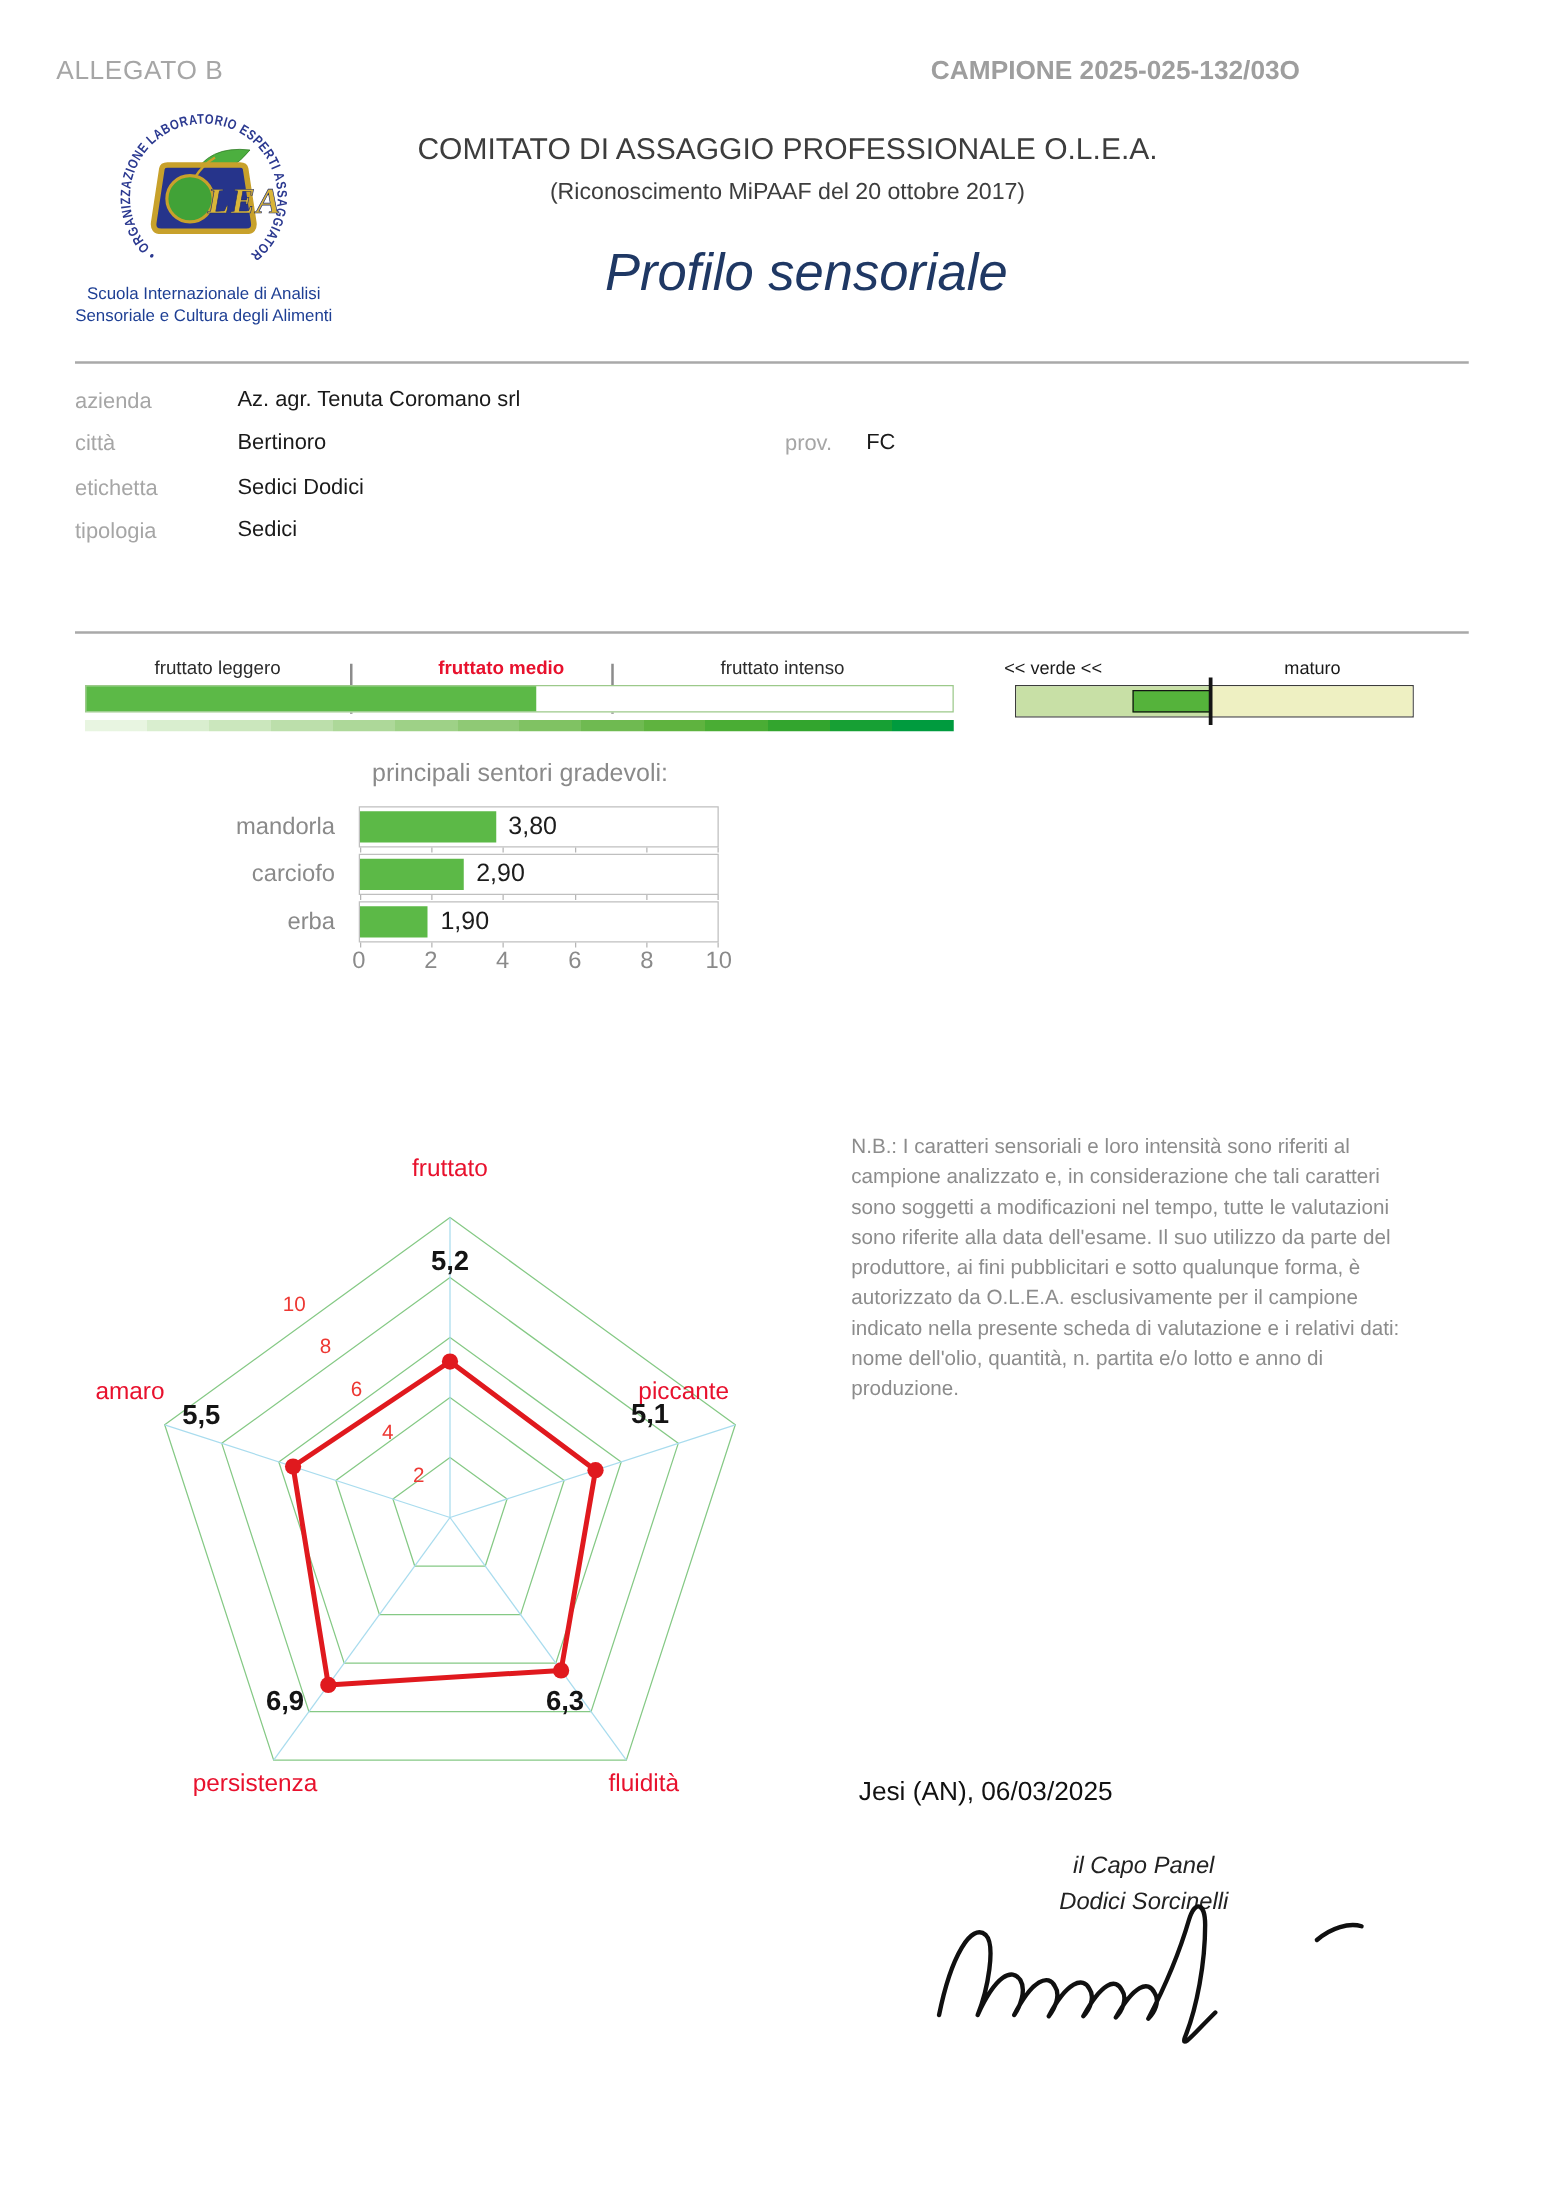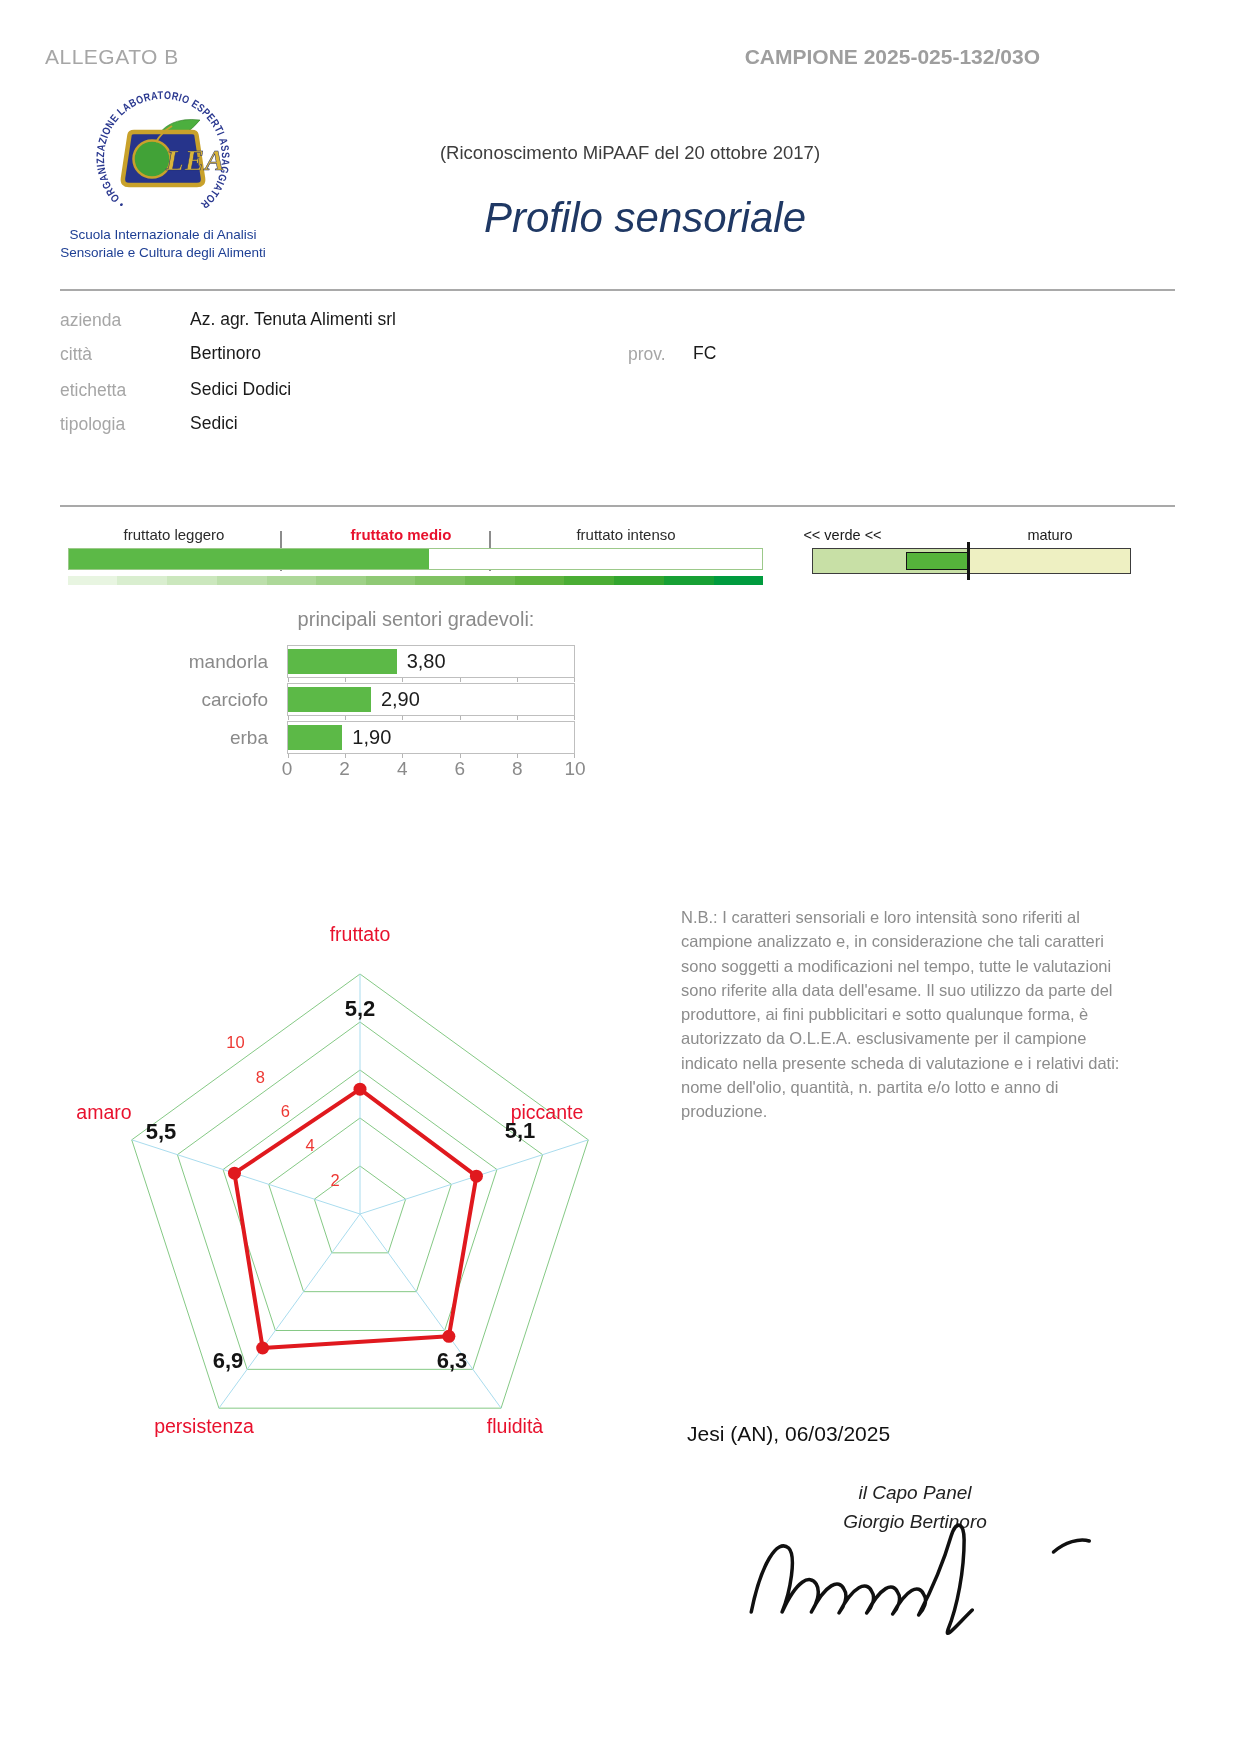--- a/index.html
+++ b/index.html
@@ -87,28 +87,29 @@
     <path d="M66,46 Q62,46 61.5,49 L55,92 Q54,99 61,99 L129,99 Q136,99 135,92 L128.5,49 Q128,46 124,46 Z" fill="#26348b" stroke="#c8a12b" stroke-width="4.5"></path>
     <circle cx="84" cy="73" r="18.5" fill="#41a237" stroke="#c8a12b" stroke-width="2.5"></circle>
     <path d="M88,56 Q94,46 104,40" fill="none" stroke="#c8a12b" stroke-width="2"></path>
     <text x="98" y="84" style="font:bold italic 29px 'Liberation Serif',serif;fill:#d9b53a;letter-spacing:1px;" stroke="#1f2c6e" stroke-width="0.5">LEA</text>
   </svg>
   <div class="abs school">
     <div>Scuola Internazionale di Analisi</div>
     <div>Sensoriale e Cultura degli Alimenti</div>
   </div>
 
+  <div class="abs committee">COMITATO DI ASSAGGIO PROFESSIONALE O.L.E.A.</div>
   <div class="abs recognition">(Riconoscimento MiPAAF del 20 ottobre 2017)</div>
   <div class="abs main-title">Profilo sensoriale</div>
 
   <div class="abs rule" style="top:289px;"></div>
   <div class="abs rule" style="top:505px;"></div>
 
   <div class="abs flabel" style="left:60px;top:310px;">azienda</div>
-  <div class="abs fvalue" style="left:190px;top:309px;">Az. agr. Tenuta Alimenti srl</div>
+  <div class="abs fvalue" style="left:190px;top:309px;">Az. agr. Tenuta Coromano srl</div>
   <div class="abs flabel" style="left:60px;top:344px;">città</div>
   <div class="abs fvalue" style="left:190px;top:343px;">Bertinoro</div>
   <div class="abs flabel" style="left:628px;top:344px;">prov.</div>
   <div class="abs fvalue" style="left:693px;top:343px;">FC</div>
   <div class="abs flabel" style="left:60px;top:380px;">etichetta</div>
   <div class="abs fvalue" style="left:190px;top:379px;">Sedici Dodici</div>
   <div class="abs flabel" style="left:60px;top:414px;">tipologia</div>
   <div class="abs fvalue" style="left:190px;top:413px;">Sedici</div>
 
   <div class="abs scale-lbl" style="left:68px;width:212px;">fruttato leggero</div>
@@ -214,21 +215,21 @@
       <text x="101" y="309" class="vallbl">5,5</text>
     </svg>
 
   <div class="abs notes">
     <p>N.B.: I caratteri sensoriali e loro intensità sono riferiti al campione analizzato e, in considerazione che tali caratteri sono soggetti a modificazioni nel tempo, tutte le valutazioni sono riferite alla data dell'esame. Il suo utilizzo da parte del produttore, ai fini pubblicitari e sotto qualunque forma, è autorizzato da O.L.E.A. esclusivamente per il campione indicato nella presente scheda di valutazione e i relativi dati: nome dell'olio, quantità, n. partita e/o lotto e anno di produzione.</p>
   </div>
 
   <div class="abs placedate">Jesi (AN), 06/03/2025</div>
   <div class="abs panel">
     <div>il Capo Panel</div>
-    <div>Giorgio Bertinoro</div>
+    <div>Dodici Sorcinelli</div>
   </div>
   <svg id="signature" width="390" height="140" viewBox="0 0 240 140" preserveAspectRatio="none">
     <path vector-effect="non-scaling-stroke" fill="none" stroke="#101010" stroke-width="3.5" stroke-linecap="round" stroke-linejoin="round" d="M10,104 C16,56 26,30 33,40 C38,48 34,84 29,104
          C38,72 46,66 50,76 C53,84 50,97 47,104
          C56,75 64,71 67,81 C70,88 67,99 64,105
          C73,77 81,73 84,83 C87,90 84,100 81,105
          C90,78 97,74 100,84 C103,91 100,101 97,106
          C106,80 113,76 116,86 C119,93 116,102 113,107
          C121,82 128,56 133,28 C136,12 141,14 141,32 C141,62 137,98 131,122 C129,132 136,118 146,102"></path>
     <path vector-effect="non-scaling-stroke" fill="none" stroke="#101010" stroke-width="3.5" stroke-linecap="round" d="M196,44 C203,34 212,30 218,33"></path>

